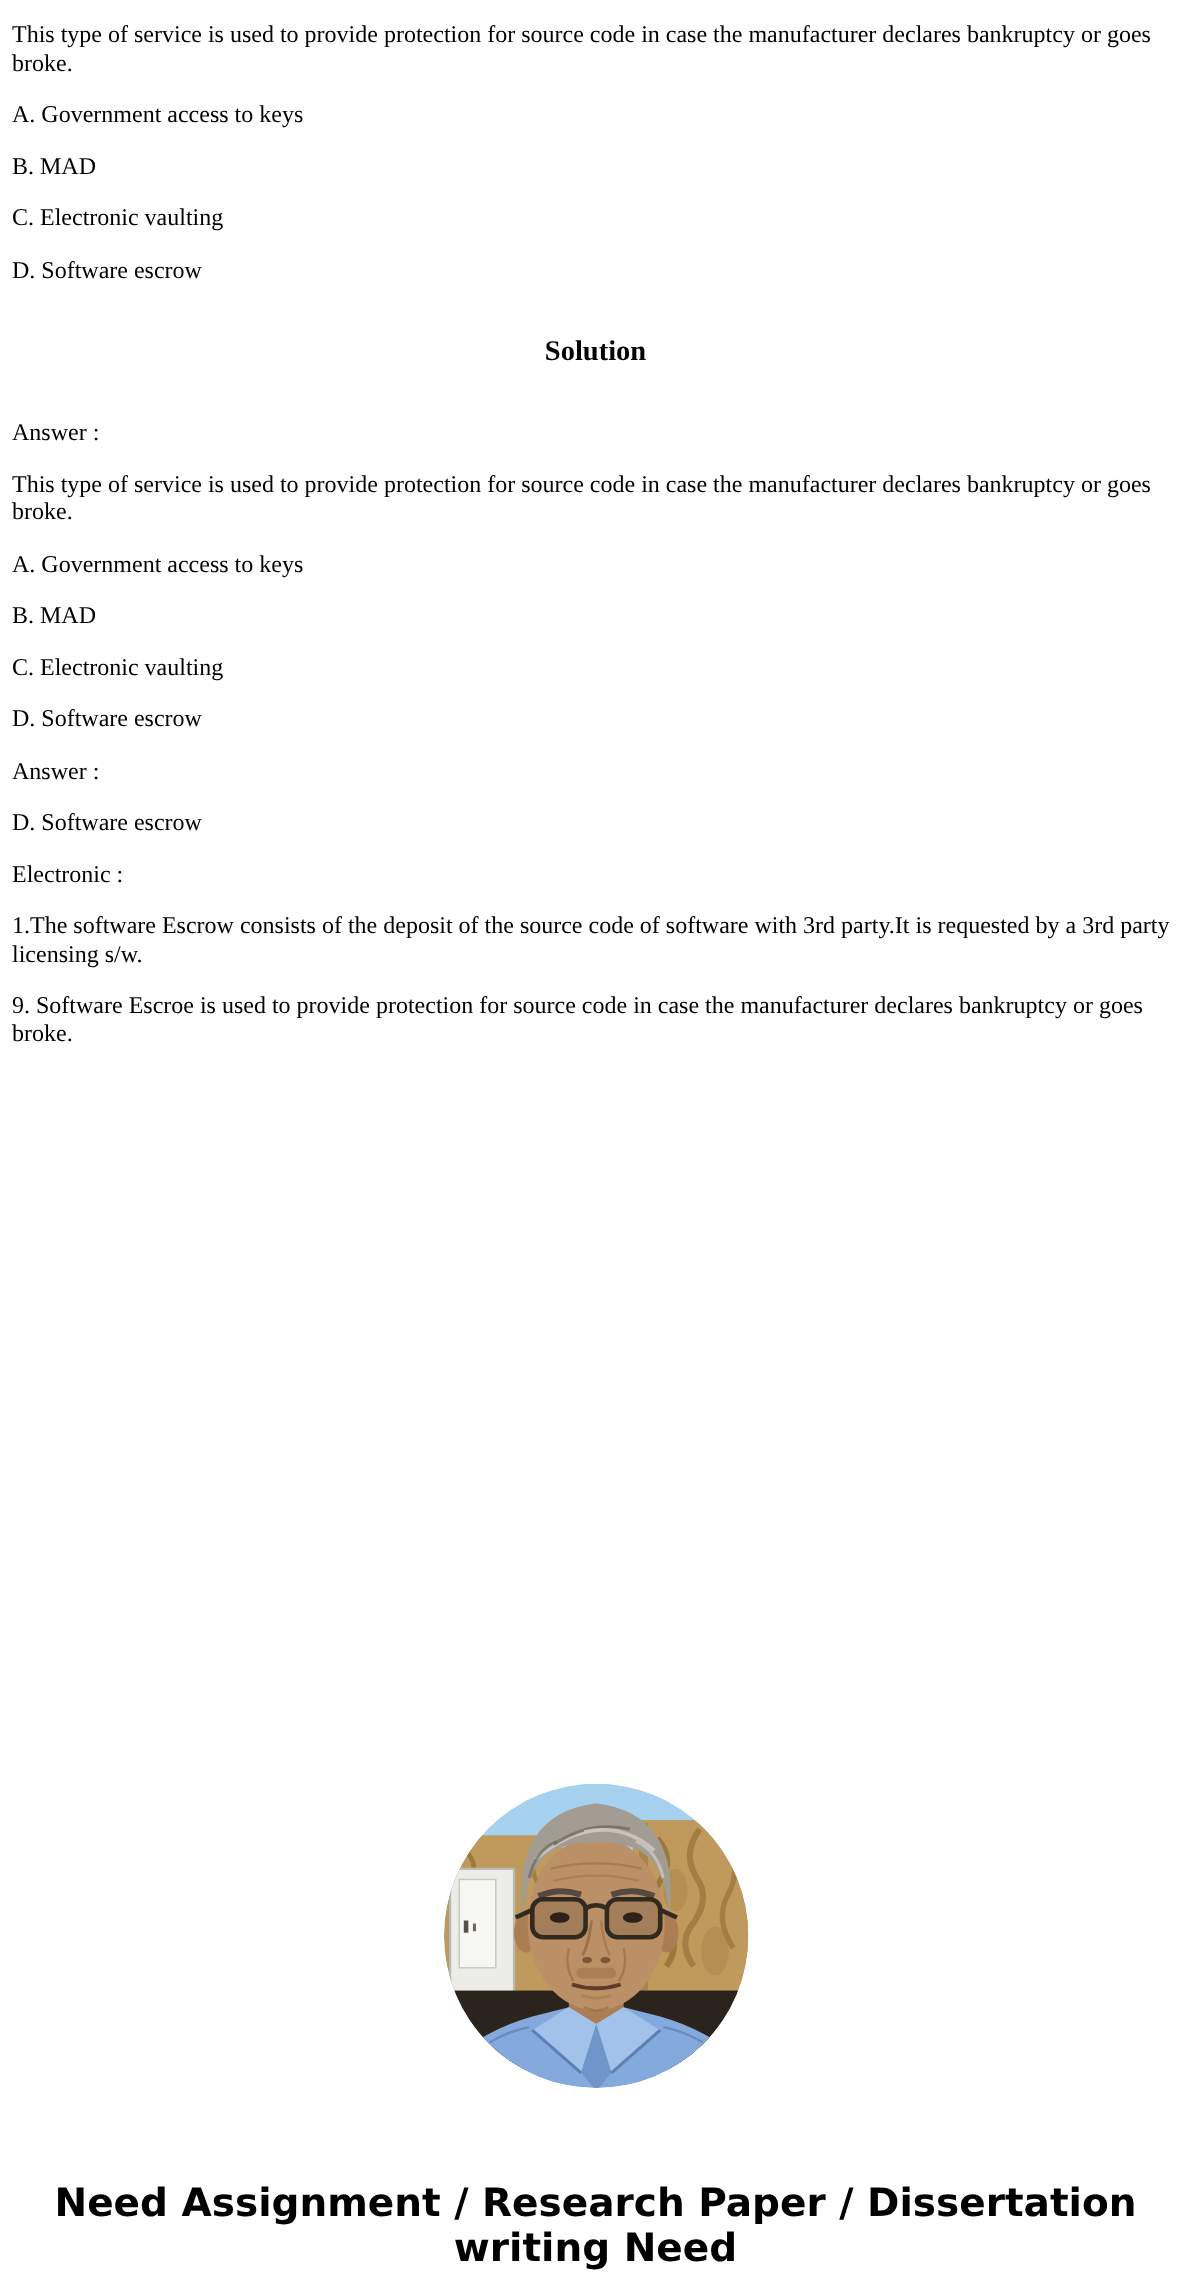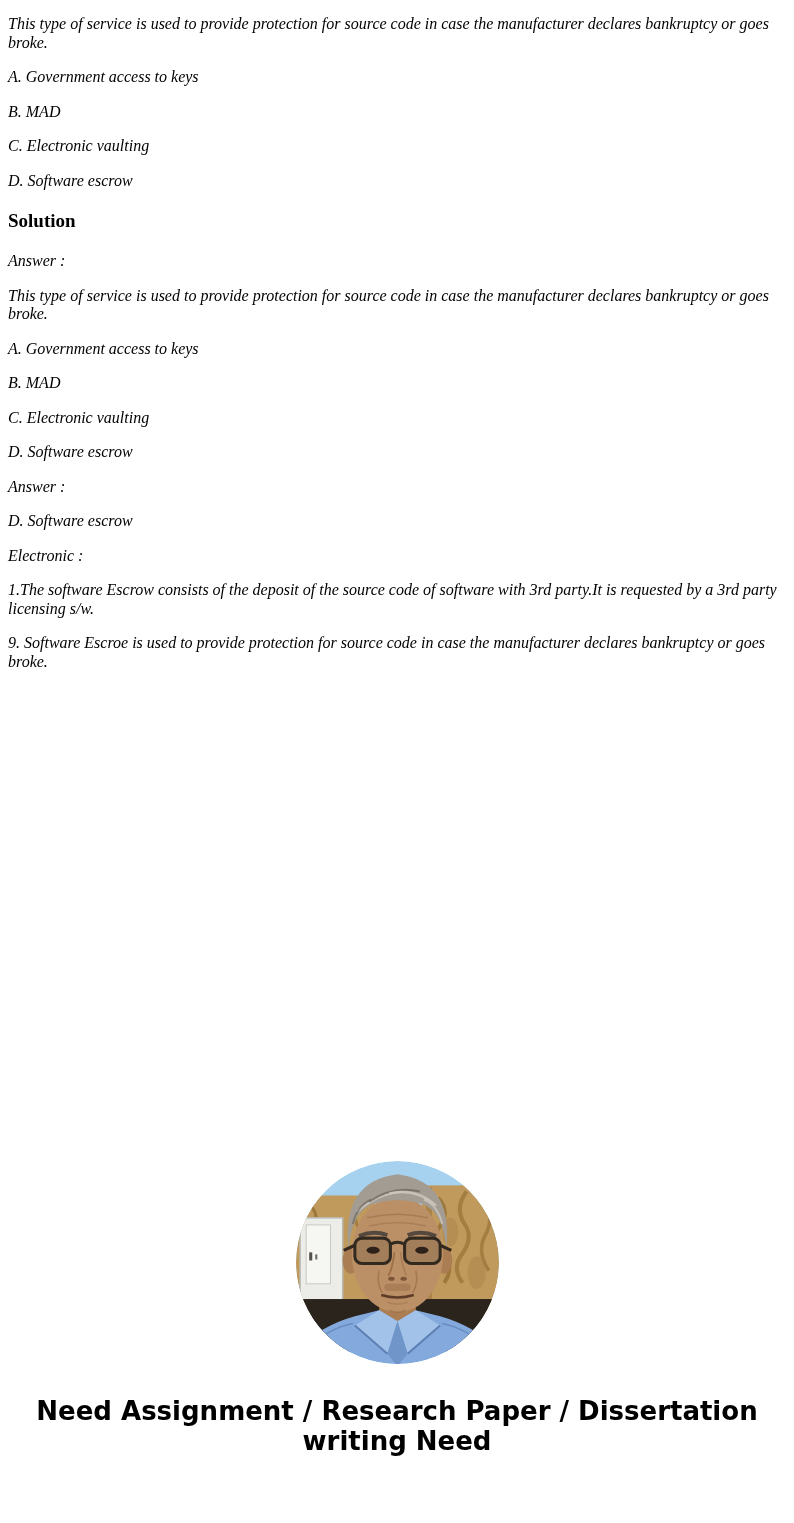--- a/index.html
+++ b/index.html
@@ -13,44 +13,44 @@
     box-sizing: border-box;
     padding: 0 8px 24px 8px;
     background: #ffffff;
     color: #000000;
     font-family: "Liberation Serif", serif;
     font-size: 16px;
   }
   .page p {
     margin: 16px 0;
     line-height: 18.5px;
-    font-style: italic;
   }
   .page p.first-para {
     margin-top: 15px;
   }
   h3.solution-heading {
     font-family: "Liberation Serif", serif;
     font-size: 19px;
     font-weight: bold;
-    margin: 20px 0;
+    margin: 34px 0;
     line-height: 22px;
+    text-align: center;
   }
   .avatar-wrap {
     width: 203px;
     height: 203px;
     margin: 490px auto 0 auto;
     border-radius: 50%;
     overflow: hidden;
   }
   .avatar-wrap svg {
     display: block;
   }
   .footer {
-    margin-top: 32px;
+    margin-top: 62px;
     text-align: center;
     font-family: "DejaVu Sans", sans-serif;
     font-weight: 700;
     font-size: 26px;
     line-height: 30px;
     color: #000000;
   }
 </style>
 </head>
 <body>

